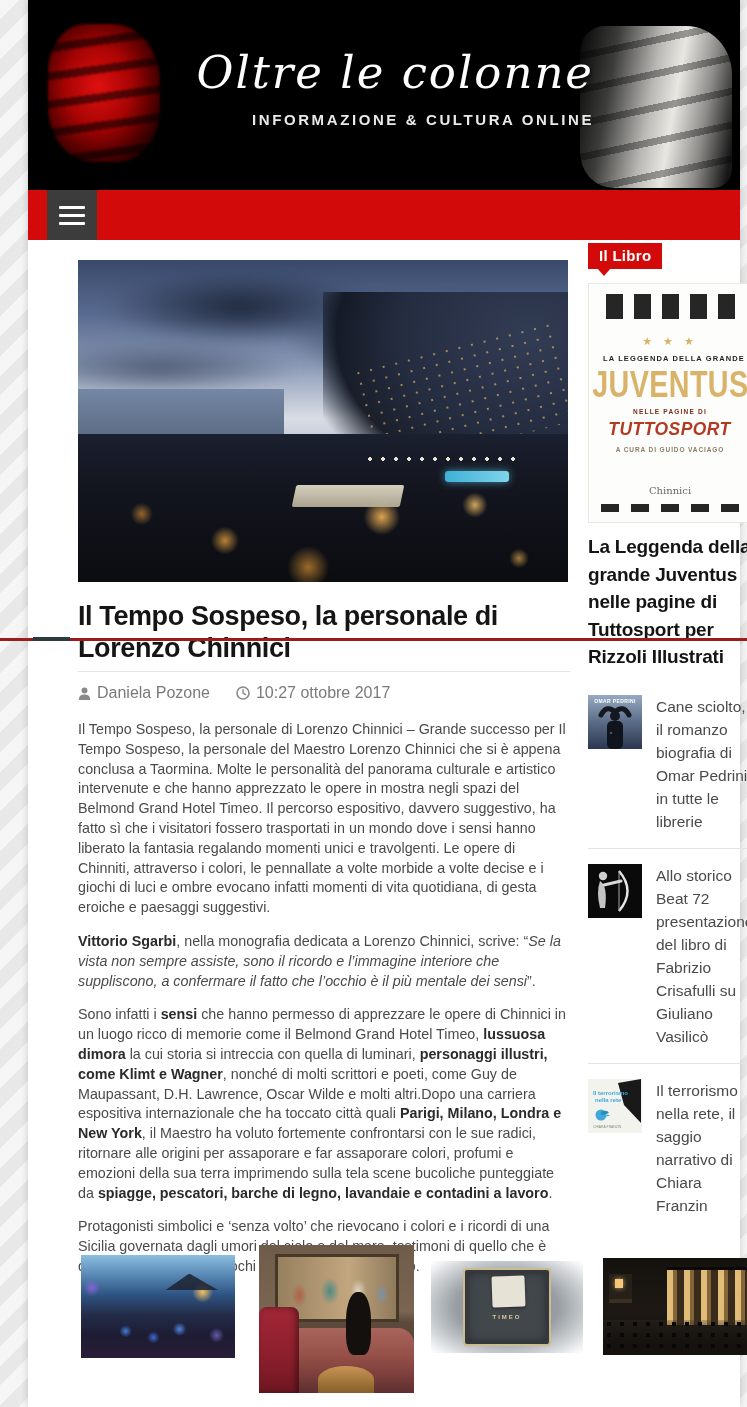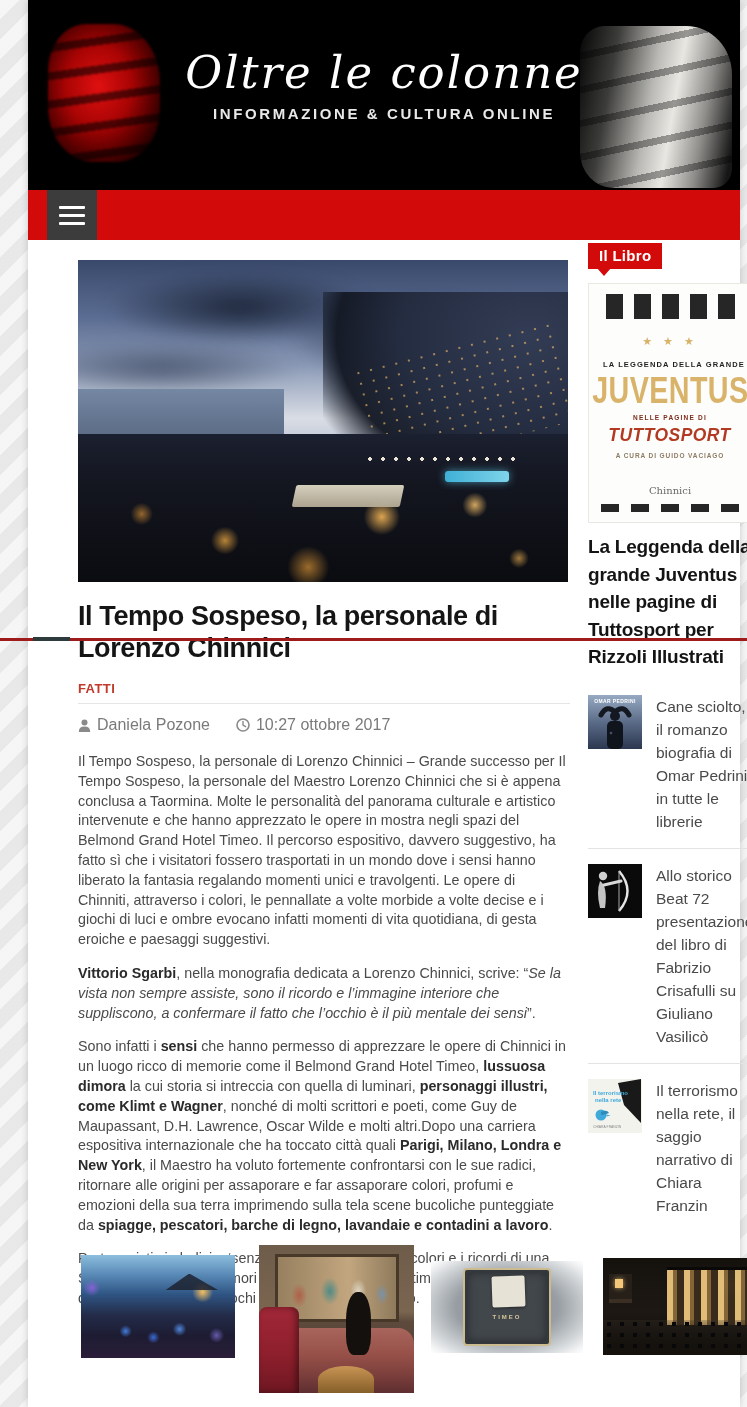--- a/index.html
+++ b/index.html
@@ -17,24 +17,24 @@
   .col-red { position:absolute; left:20px; top:24px; width:112px; height:138px;
     background:
       repeating-linear-gradient(172deg, rgba(0,0,0,0) 0 20px, rgba(0,0,0,.55) 20px 28px),
       radial-gradient(ellipse at 45% 45%, #e01010 0%, #a80404 38%, #5c0000 62%, #1c0000 82%, rgba(0,0,0,0) 95%);
     border-radius:34% 42% 38% 40%; filter:blur(1px); }
   .col-white { position:absolute; right:8px; top:26px; width:152px; height:162px;
     background:
       repeating-linear-gradient(168deg, rgba(0,0,0,0) 0 26px, rgba(0,0,0,.35) 26px 33px),
       linear-gradient(100deg, #050505 0%, #3c3c3a 22%, #b9b8b4 46%, #e9e7e2 60%, #8e8d8a 78%, #161616 96%);
     border-radius:16% 30% 12% 22%; filter:blur(.6px); }
-  .logo { position:absolute; left:50%; top:46px; transform:translateX(-50%); text-align:center; width:420px; }
+  .logo { position:absolute; left:50%; top:46px; transform:translateX(-50%); text-align:right; width:420px; }
   .logo-script { font-family:"DejaVu Serif", serif; font-style:italic; font-size:45px; color:#fff;
     letter-spacing:2px; text-shadow:0 2px 4px rgba(0,0,0,.9); white-space:nowrap; }
-  .logo-tagline { margin-top:6px; font-size:15px; font-weight:600; color:#e9e9e9; letter-spacing:2.6px; white-space:nowrap; }
+  .logo-tagline { margin-top:12px; font-size:15px; font-weight:600; color:#e9e9e9; letter-spacing:2.6px; white-space:nowrap; }
 
   
   .navbar { position:absolute; left:0; top:190px; width:712px; height:50px; background:#d20a0a; }
   .hamburger { position:absolute; left:19px; top:0; width:50px; height:50px; background:#3c3c3c; cursor:pointer;
     display:flex; flex-direction:column; justify-content:center; align-items:center; gap:5px; }
   .hamburger i { display:block; width:26px; height:3px; background:#fff; border-radius:1px; }
 
   
   .main-bg { position:absolute; left:0; top:240px; width:712px; height:1167px; background:#fff; }
 
@@ -96,21 +96,21 @@
   .libro-badge { position:relative; display:inline-block; background:#d20a0a; color:#fff;
     font-size:15px; font-weight:700; letter-spacing:.3px; padding:4px 11px 5px; }
   .libro-badge::after { content:""; position:absolute; left:9px; bottom:-7px;
     border-left:7px solid transparent; border-right:7px solid transparent; border-top:8px solid #d20a0a; }
 
   .book-cover { margin-top:14px; width:164px; height:240px; background:#fdfdfb; border:1px solid #e7e7e4;
     display:flex; flex-direction:column; align-items:center; cursor:pointer; }
   .cover-bars { display:flex; gap:11px; margin-top:10px; }
   .cover-bars i { width:17px; height:25px; background:#262626; }
   .cover-stars { margin-top:16px; font-size:11px; color:#d9b36a; letter-spacing:4px; }
-  .cover-topline { margin-top:12px; font-size:7.5px; font-weight:700; color:#1f1f1f; letter-spacing:1.1px; white-space:nowrap;padding-left:8px; }
+  .cover-topline { margin-top:6px; font-size:7.5px; font-weight:700; color:#1f1f1f; letter-spacing:1.1px; white-space:nowrap;padding-left:8px; }
   .cover-big { margin-top:1px; font-size:35px; font-weight:700; color:#d9b36a; letter-spacing:.5px;
     transform:scaleX(.82) scaleY(1.08); white-space:nowrap; }
   .cover-mid { margin-top:4px; font-size:6.5px; font-weight:700; color:#7c2c1c; letter-spacing:1.2px; }
   .cover-logo { margin-top:3px; font-size:19px; font-weight:700; font-style:italic; color:#b33a22;
     letter-spacing:.5px; transform:scaleX(.92); white-space:nowrap; }
   .cover-curator { margin-top:6px; font-size:6.5px; font-weight:700; color:#8d7c64; letter-spacing:.9px; }
   .cover-publisher { margin-top:auto; font-family:"DejaVu Serif", serif; font-size:10px; color:#6a6a6a; }
   .cover-dashes { display:flex; gap:12px; margin:8px 0 10px; }
   .cover-dashes i { width:18px; height:8px; background:#262626; }
 
@@ -210,21 +210,20 @@
       <div class="hero-coast-lights"></div>
       <div class="hero-hill"></div>
       <div class="hero-hill-lights"></div>
       <div class="hero-ground"></div>
       <div class="hero-umbrellas"></div>
       <div class="hero-pool"></div>
       <div class="hero-pavilion"></div>
     </div>
 
     <h1 class="article-title">Il Tempo Sospeso, la personale di Lorenzo Chinnici</h1>
-    <div class="category">FATTI</div>
     <div class="article-divider"></div>
 
     <div class="meta">
       <span class="meta-chunk">
         <svg width="13" height="13" viewBox="0 0 13 13">
           <circle cx="6.5" cy="3.6" r="3" fill="#8a8a8a"></circle>
           <path d="M0.8 13 Q0.8 7.6 6.5 7.6 Q12.2 7.6 12.2 13 Z" fill="#8a8a8a"></path>
         </svg>
         <span>Daniela Pozone</span>
       </span>

